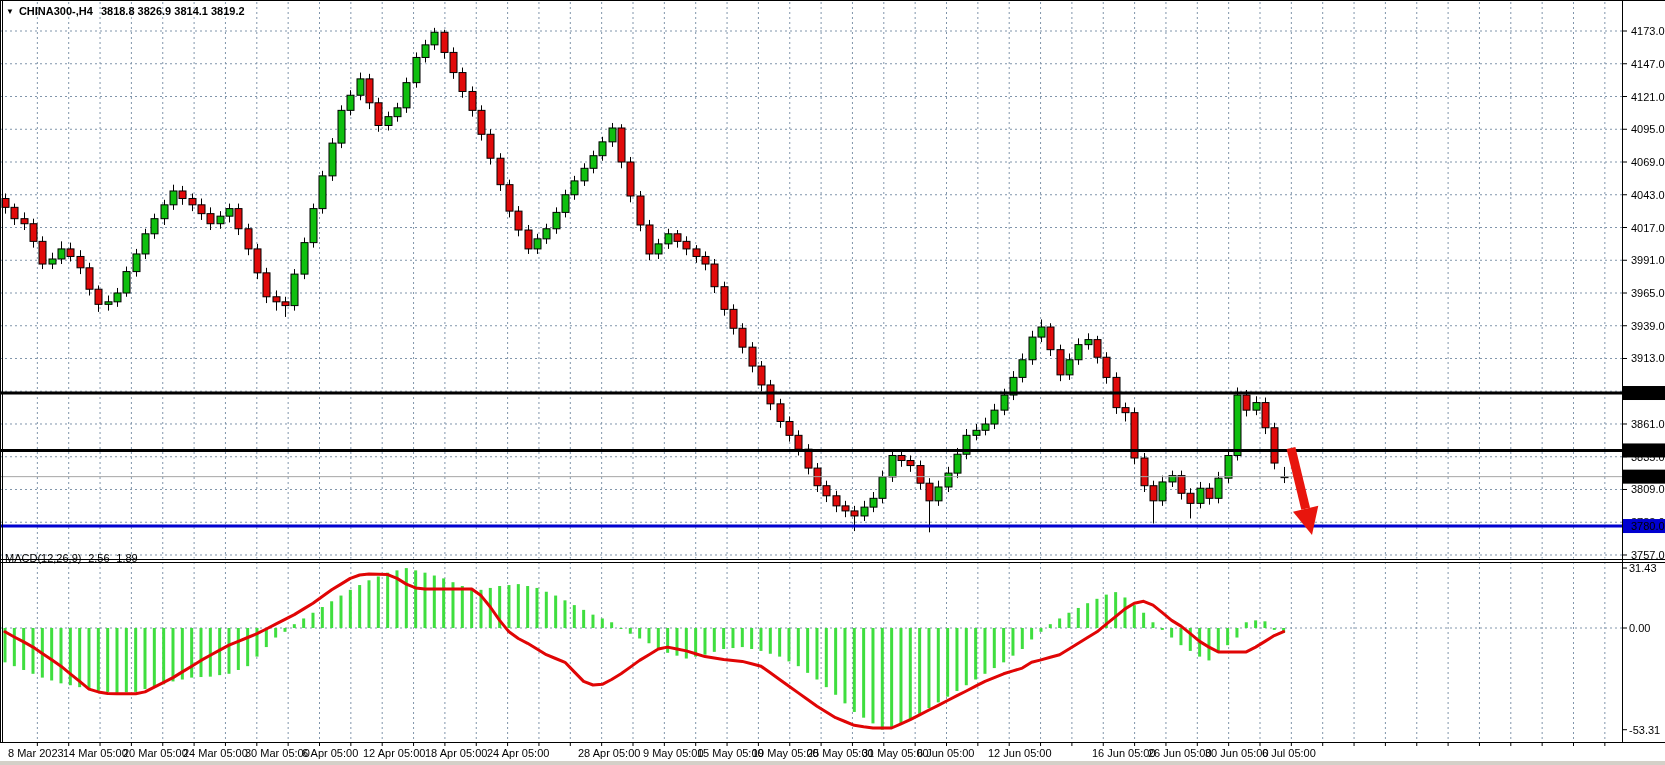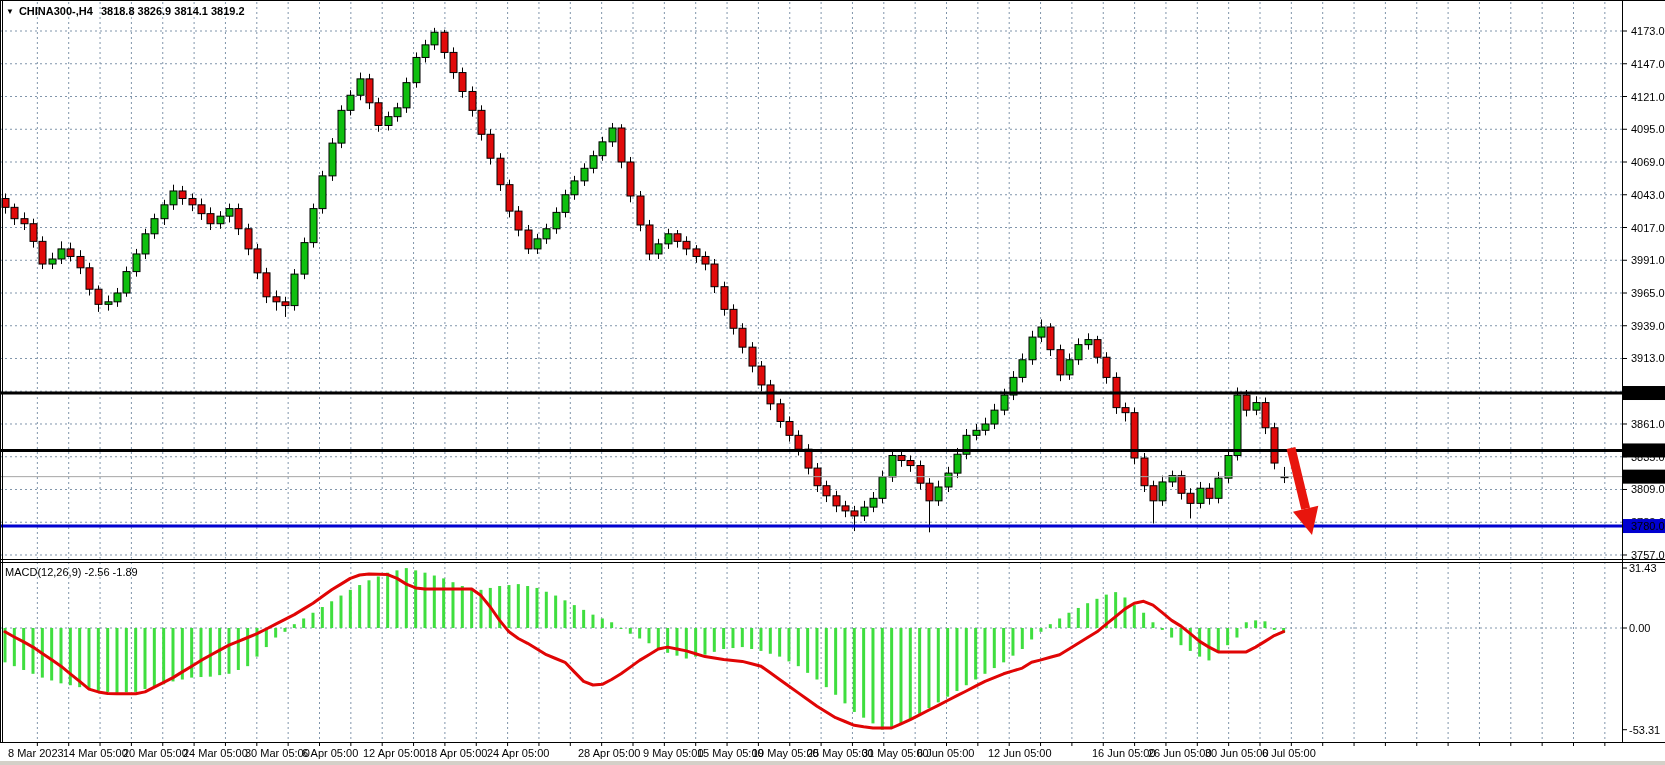--- a/index.html
+++ b/index.html
@@ -3,21 +3,21 @@
 <meta charset="utf-8">
 <style>
   html,body{margin:0;padding:0;background:#ffffff;}
   #app{position:relative;width:1665px;height:765px;background:#fff;overflow:hidden;
        font-family:"Liberation Sans",sans-serif;}
   #chart-svg{position:absolute;left:0;top:0;}
   #chart-svg text{font-family:"Liberation Sans",sans-serif;font-size:11px;fill:#000;}
   #symbol-header{position:absolute;left:6px;top:5px;font-size:11px;font-weight:bold;color:#000;white-space:nowrap;}
   #symbol-header .dd{font-size:8px;margin-right:5px;vertical-align:1px;}
   #symbol-header .ohlc{margin-left:8px;margin-top:20px;}
-  #macd-label{position:absolute;left:5px;top:566px;font-size:11px;color:#000;white-space:nowrap;}
+  #macd-label{position:absolute;left:5px;top:552px;font-size:11px;color:#000;white-space:nowrap;}
 </style>
 </head>
 <body>
 
 <div id="app">
   <svg id="chart-svg" width="1665" height="765">
       <rect x="0" y="0" width="1665" height="765" fill="#ffffff"></rect>
       <g stroke="#8095AB" stroke-width="1" stroke-dasharray="2,3" fill="none">
         <line x1="0" y1="31.003199999999993" x2="1622" y2="31.003199999999993"></line>
         <line x1="0" y1="63.75279999999998" x2="1622" y2="63.75279999999998"></line>

